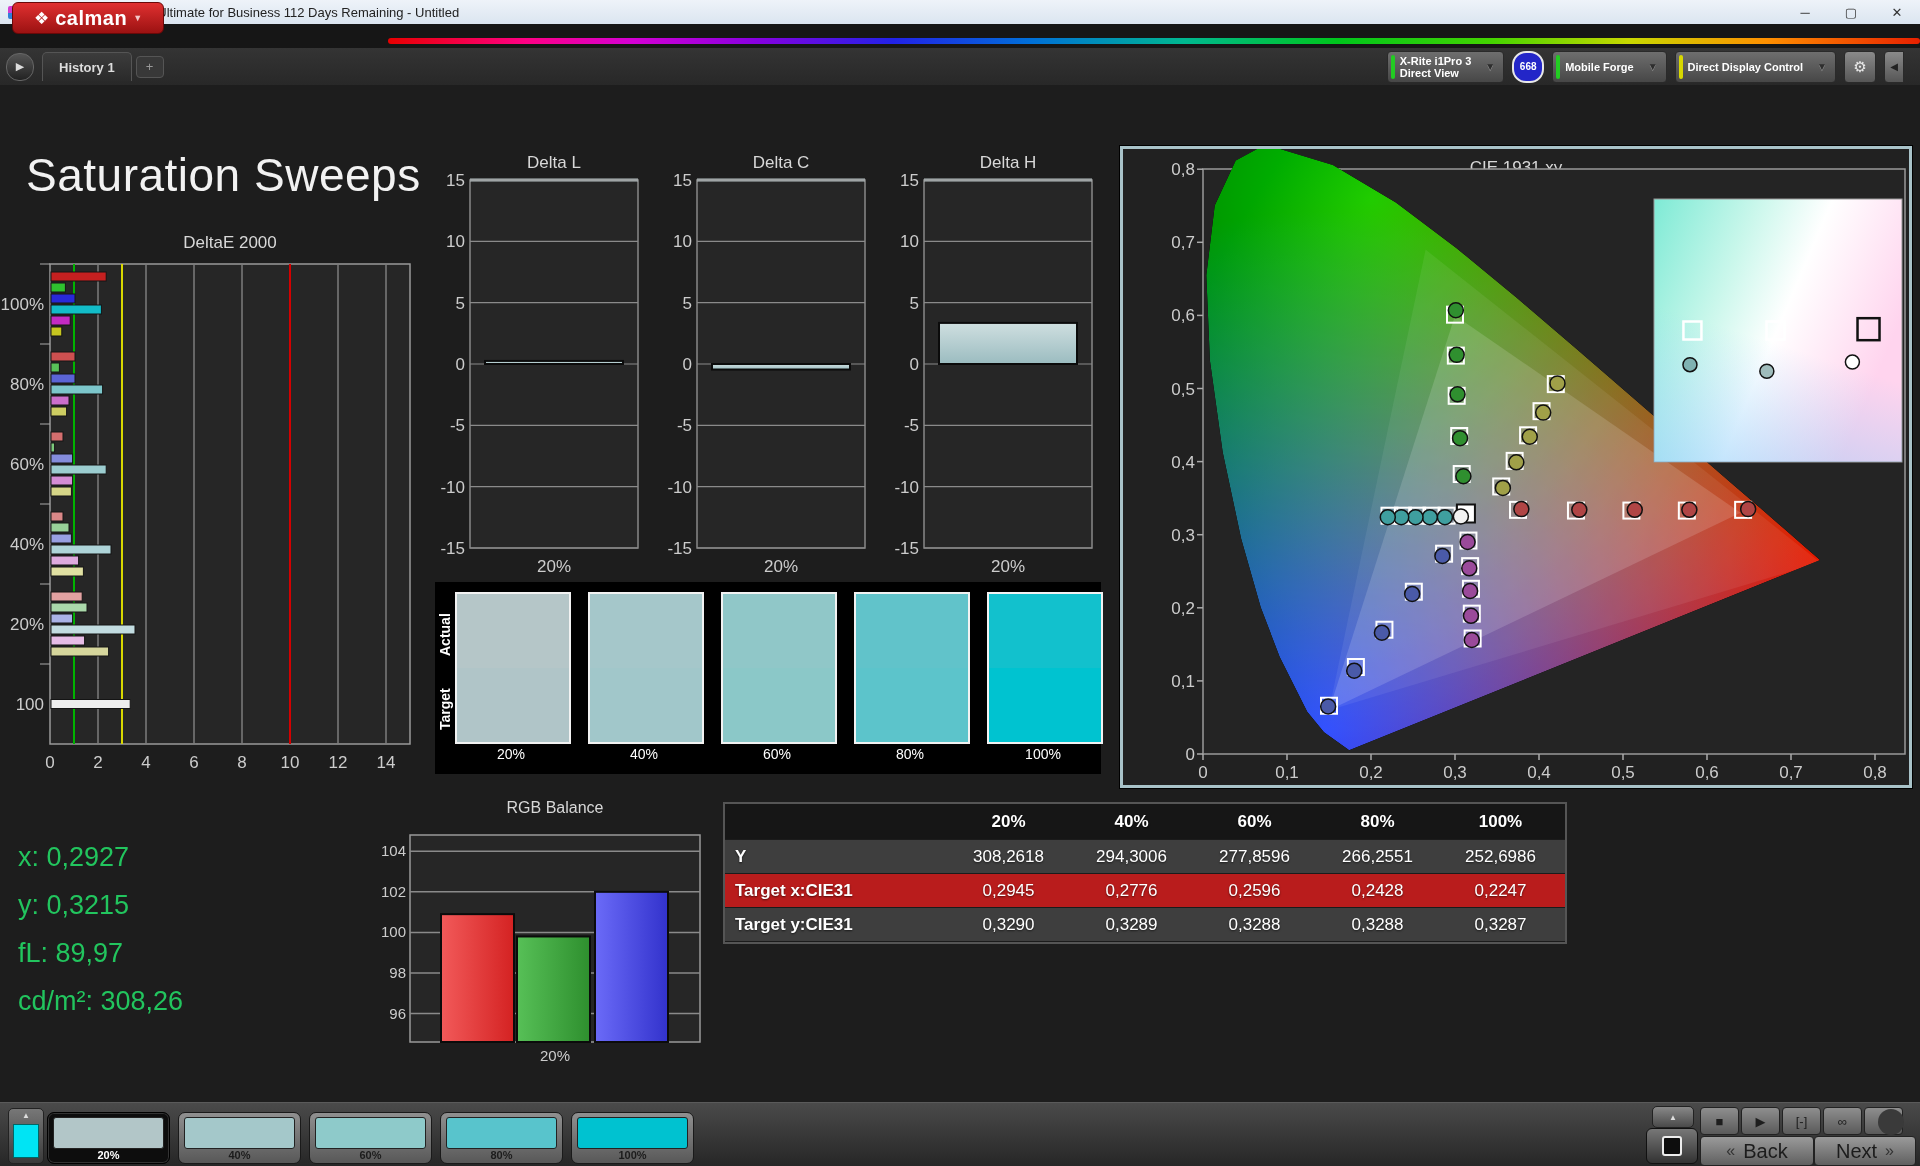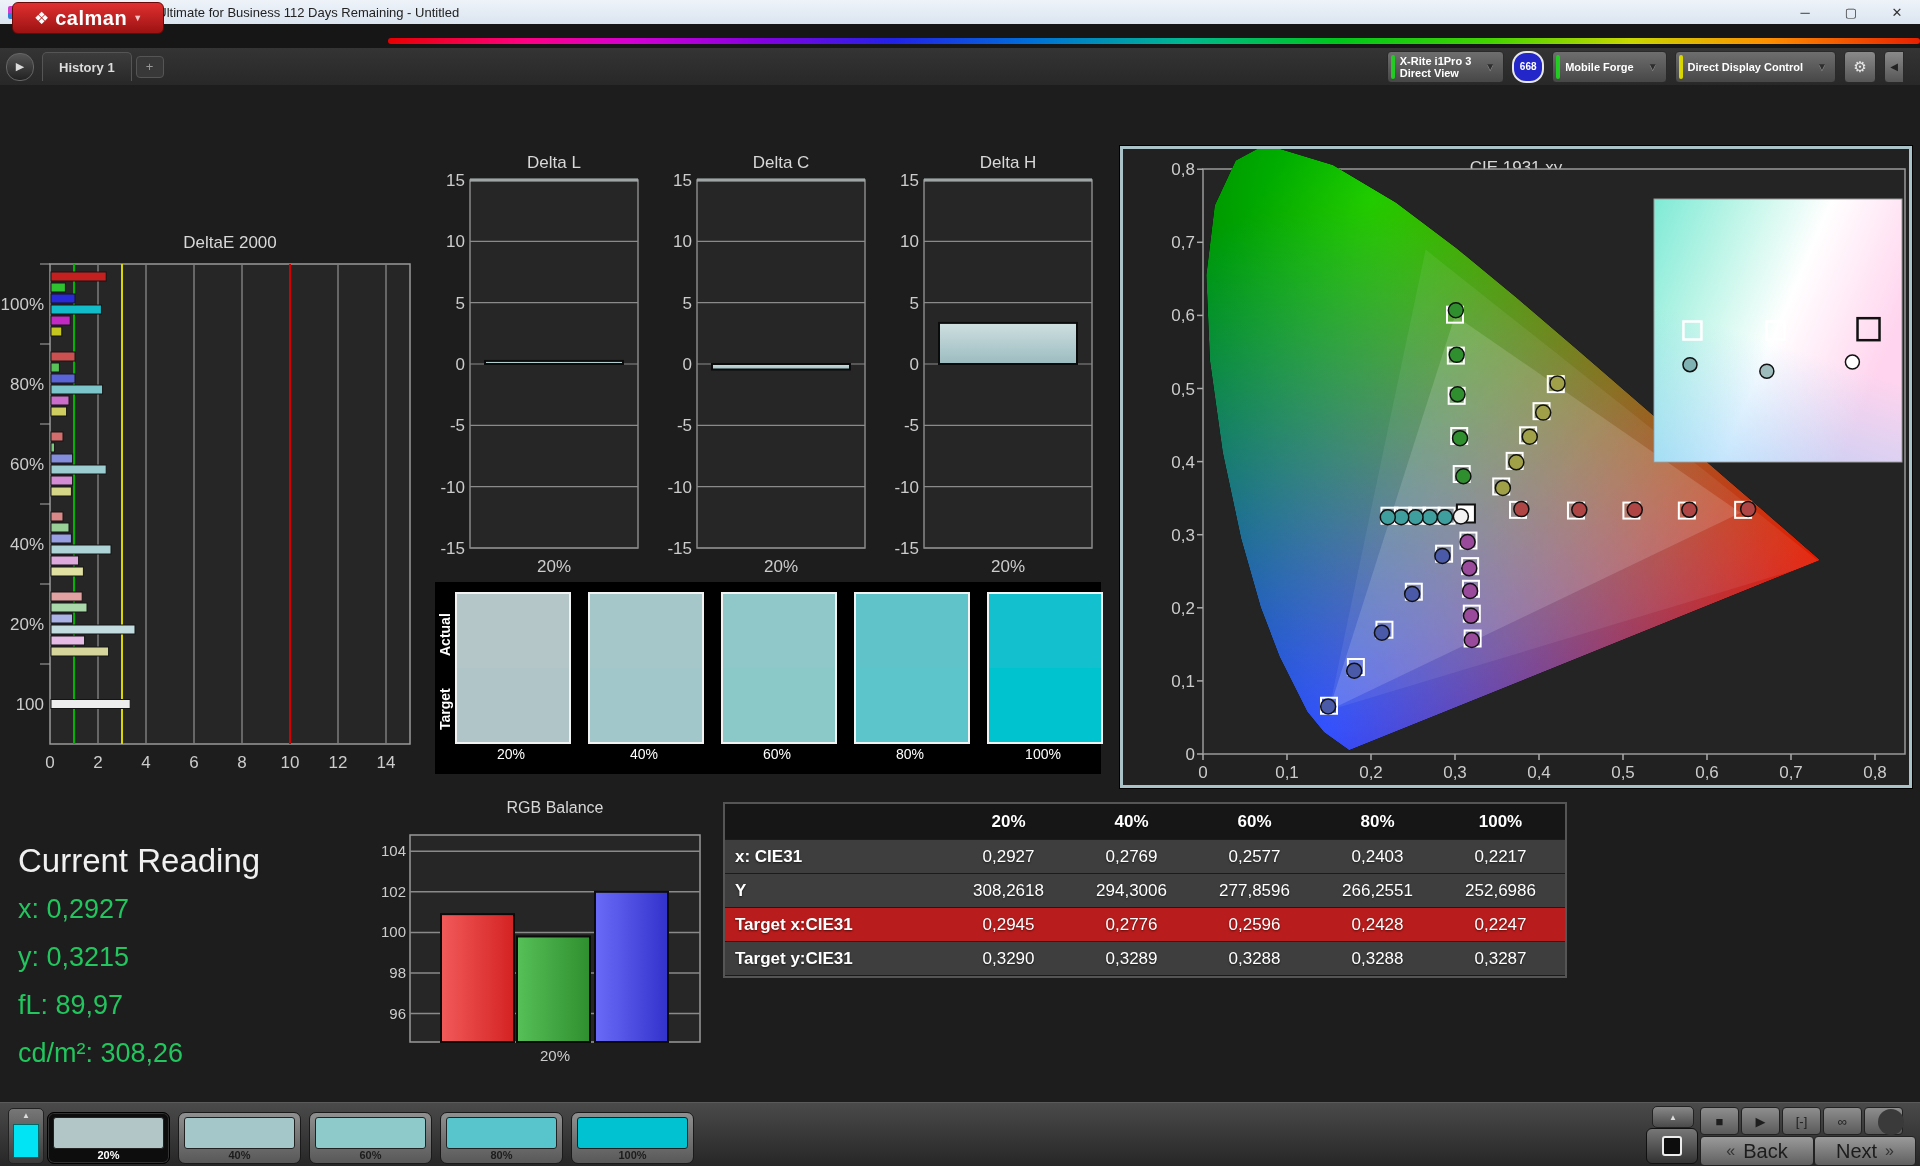--- a/index.html
+++ b/index.html
@@ -164,20 +164,21 @@
       </div>
       <div class="toolbtn">
         <span>⚙</span>
       </div>
       <div class="collapsebtn">
         <span>◀</span>
       </div>
     </div>
   </div>
 
+  <div class="pagetitle">Saturation Sweeps</div>
 
   <svg id="svg-deltae" class="cheat" style="left:0;top:228px;" width="430" height="560">
       <text x="230" y="20" font-size="17" fill="#d8d8d8" text-anchor="middle" font-weight="normal">DeltaE 2000</text>
       <rect x="50" y="36" width="360" height="480" fill="#262626" stroke="#999" stroke-width="1.5"></rect>
       <text x="50" y="540" font-size="17" fill="#cccccc" text-anchor="middle" font-weight="normal">0</text>
       <line x1="98" y1="36" x2="98" y2="516" stroke="#7d7d7d" stroke-width="1.5"></line>
       <text x="98" y="540" font-size="17" fill="#cccccc" text-anchor="middle" font-weight="normal">2</text>
       <line x1="146" y1="36" x2="146" y2="516" stroke="#7d7d7d" stroke-width="1.5"></line>
       <text x="146" y="540" font-size="17" fill="#cccccc" text-anchor="middle" font-weight="normal">4</text>
       <line x1="194" y1="36" x2="194" y2="516" stroke="#7d7d7d" stroke-width="1.5"></line>
@@ -517,45 +518,36 @@
         <rect x="560.44" y="172.5" width="18" height="18" fill="none" stroke="#ffffff" stroke-width="2.5"></rect>
         <rect x="643.52" y="172.5" width="18" height="18" fill="none" stroke="#ffffff" stroke-width="2.5"></rect>
         <rect x="734.52" y="169.185" width="22" height="22" fill="none" stroke="#111" stroke-width="2.5"></rect>
         <circle cx="566.96" cy="215.69" r="7" fill="#7fb2b2" stroke="#111" stroke-width="1.5"></circle>
         <circle cx="643.84" cy="222.26500000000001" r="7" fill="#9fbcbc" stroke="#111" stroke-width="1.5"></circle>
         <circle cx="729.4" cy="213.06" r="7" fill="#ffffff" stroke="#111" stroke-width="1.5"></circle>
       </svg>
   </div>
 
   <div class="reading">
-    <div class="rtitle">Current Reading</div>
     <div class="rline"><span>x:</span> <span>0,2927</span></div>
     <div class="rline"><span>y:</span> <span>0,3215</span></div>
     <div class="rline"><span>fL:</span> <span>89,97</span></div>
     <div class="rline"><span>cd/m²:</span> <span>308,26</span></div>
   </div>
 
   <div class="dtable" id="dtable">
       <div class="trow head">
         <div class="tcell lab"></div>
         <div class="tcell val">20%</div>
         <div class="tcell val">40%</div>
         <div class="tcell val">60%</div>
         <div class="tcell val">80%</div>
         <div class="tcell val">100%</div>
       </div>
       <div class="trow" style="background: rgb(62, 62, 62);">
-        <div class="tcell lab">x: CIE31</div>
-        <div class="tcell val">0,2927</div>
-        <div class="tcell val">0,2769</div>
-        <div class="tcell val">0,2577</div>
-        <div class="tcell val">0,2403</div>
-        <div class="tcell val">0,2217</div>
-      </div>
-      <div class="trow" style="background: rgb(62, 62, 62);">
         <div class="tcell lab">Y</div>
         <div class="tcell val">308,2618</div>
         <div class="tcell val">294,3006</div>
         <div class="tcell val">277,8596</div>
         <div class="tcell val">266,2551</div>
         <div class="tcell val">252,6986</div>
       </div>
       <div class="trow" style="background: #b91c1c;">
         <div class="tcell lab">Target x:CIE31</div>
         <div class="tcell val">0,2945</div>

